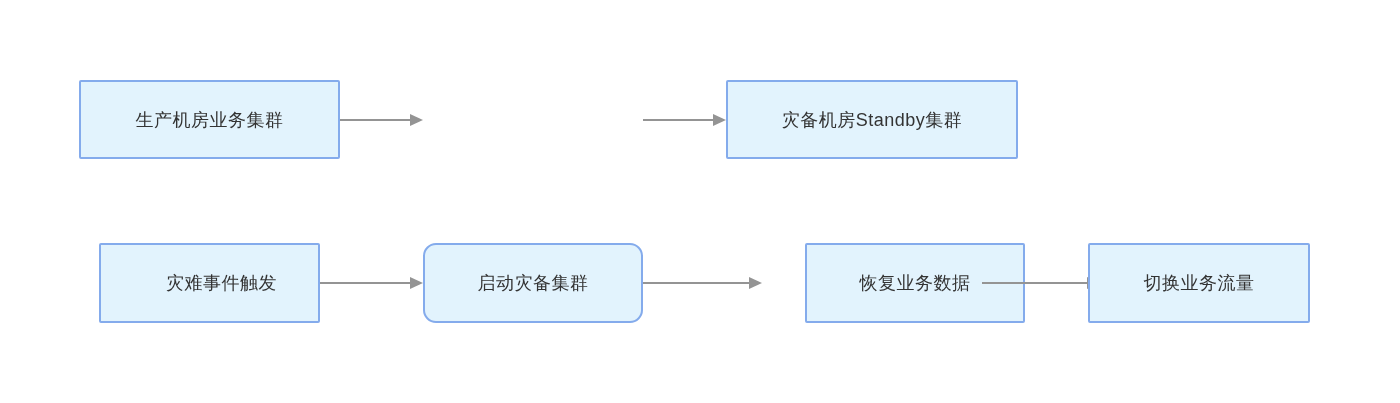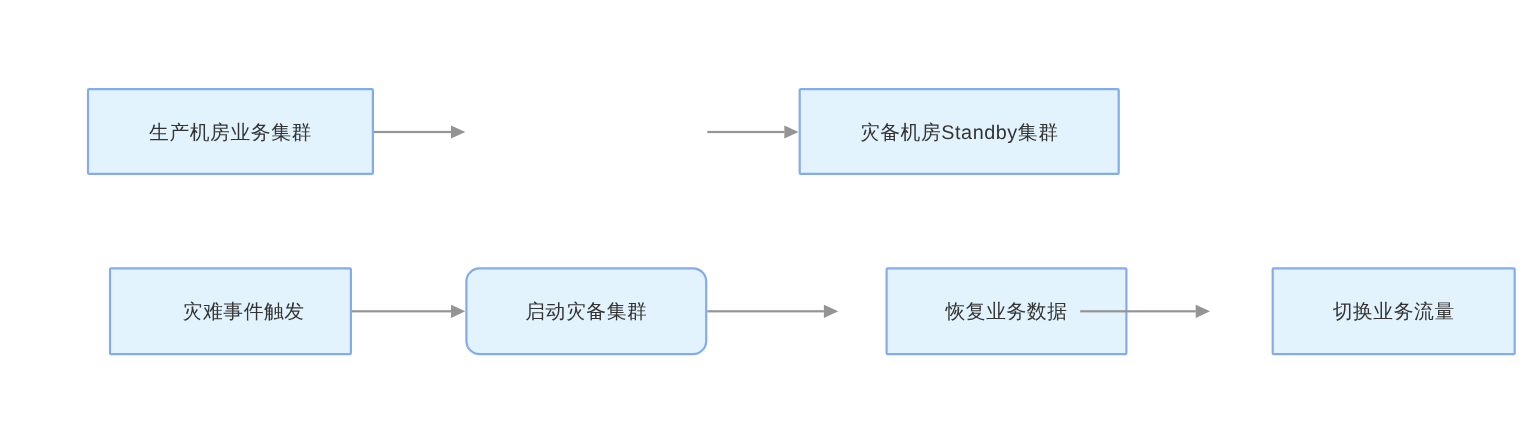--- a/index.html
+++ b/index.html
@@ -33,21 +33,21 @@
     letter-spacing: 0.5px;
   }
   
   .r1c1 { left: 79px;  top: 80px;  width: 261px; height: 79px; }
   .r1c2 { left: 423px; top: 81px;  width: 220px; height: 78px; }
   .r1c3 { left: 726px; top: 80px;  width: 292px; height: 79px; }
   
   .r2c1 { left: 99px;   top: 243px; width: 221px; height: 80px; padding-left: 24px; }
   .r2c2 { left: 423px;  top: 243px; width: 220px; height: 80px; border-radius: 13px; }
   .r2c3 { left: 762px;  top: 243px; width: 220px; height: 80px; margin-left: 43px; }
-  .r2c4 { left: 1156px; top: 243px; width: 222px; height: 80px; }
+  .r2c4 { left: 1088px; top: 243px; width: 222px; height: 80px; }
 
   .arrow {
     position: absolute;
     height: 12px;
     display: flex;
     align-items: center;
   }
   .arrow .line {
     flex: 1;
     height: 2px;

